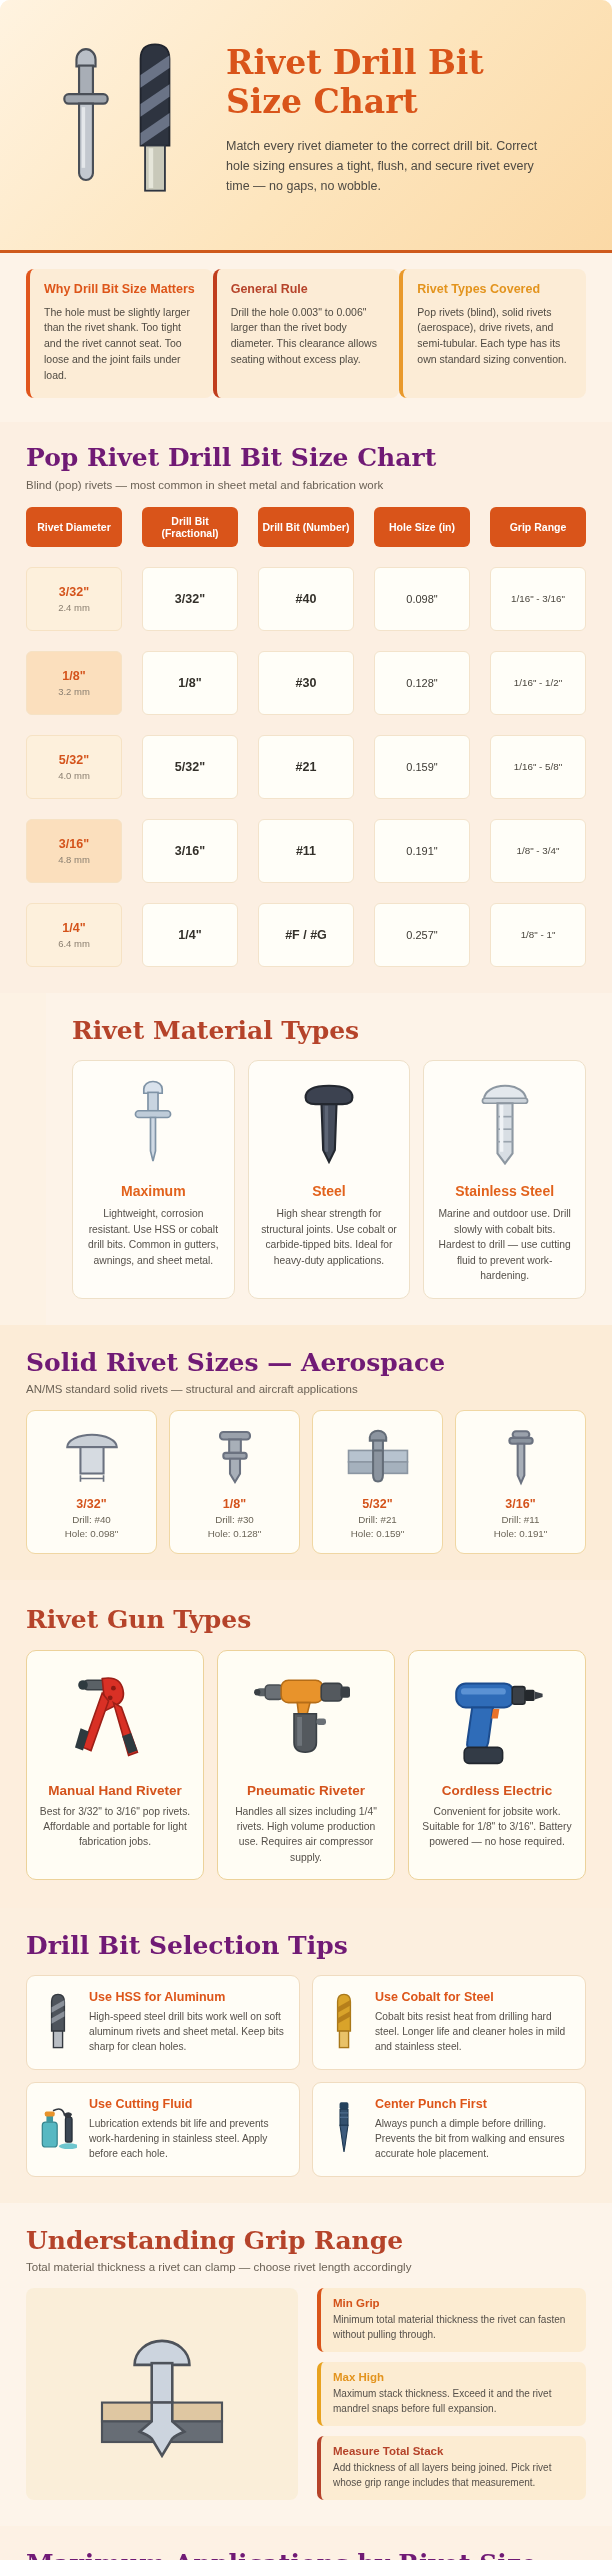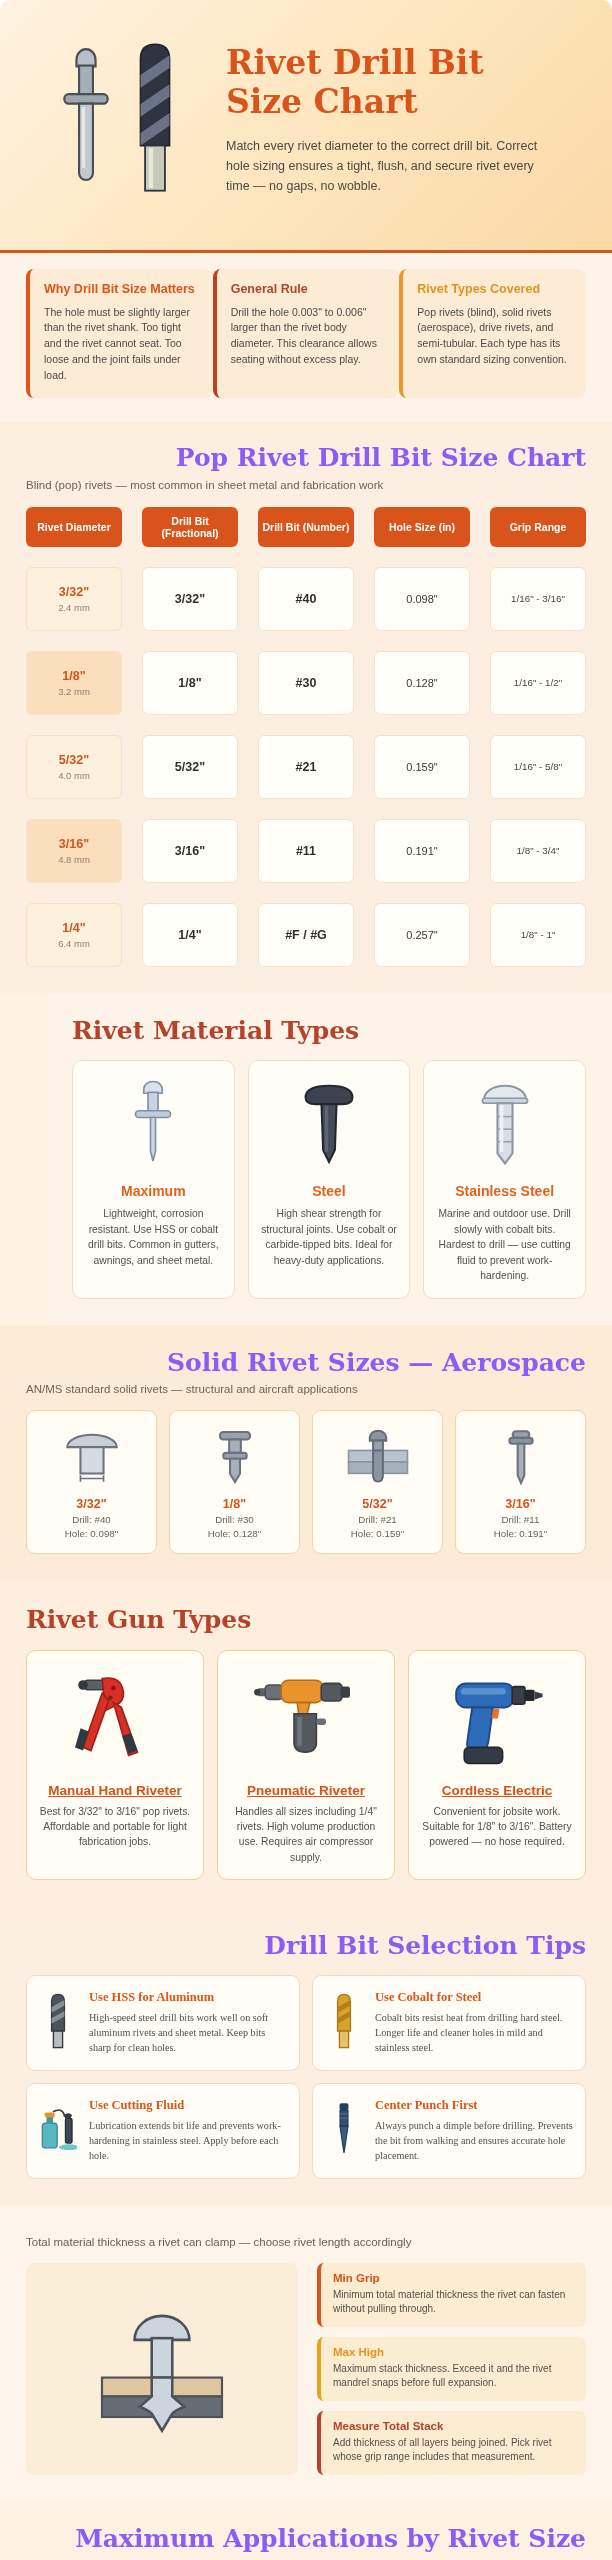--- a/index.html
+++ b/index.html
@@ -12,21 +12,21 @@
   
   .hero { height:253px; background:linear-gradient(135deg,#fff3e0 0%, #fde5bd 55%, #fbd9a6 100%);
           border-bottom:3px solid #cf5a1c; display:flex; align-items:center; padding:0 30px 10px 60px; }
   .hero-art { display:flex; gap:18px; align-items:flex-start; margin-right:46px; }
   .hero-text { width:330px; }
   .hero-title { color:#d9541a; font-size:33px; line-height:1.18; font-weight:bold; margin-bottom:14px; }
   .hero-sub { color:#4e4a43; font-size:12.5px; line-height:1.6; }
 
   section { padding:0 26px; }
   .sec-title { font-size:25px; font-weight:bold; line-height:1.1; }
-  .sec-title.orange { color:#8b5cf6;text-align:right; }
+  .sec-title.orange { color:#701a75; }
   .sec-title.brick { color:#b5432a; }
   .sec-sub { color:#6b6256; font-size:11.5px; margin-top:7px; }
 
   
   .s-intro { background:#fdf3e8; padding-top:16px; padding-bottom:24px; }
   .intro-grid { display:grid; grid-template-columns:1fr 1fr 1fr; }
   .intro-card { background:#fcecd6; border-radius:8px; padding:13px 12px 15px 14px; border-left:4px solid; min-height:126px; }
   .intro-card h3 { font-size:12.5px; margin-bottom:7px; line-height:1.25; }
   .intro-card p { font-size:10.5px; color:#4f4a42; line-height:1.5; }
   .intro-card.c0 { border-color:#e0551c; } .intro-card.c0 h3 { color:#dd5519; }
@@ -62,26 +62,26 @@
   .aero-card { background:#fffdf6; border:1px solid #f0d7a3; border-radius:9px; padding:14px 6px 12px; text-align:center; min-height:144px; }
   .aero-card .art { height:64px; display:flex; align-items:center; justify-content:center; }
   .aero-card .size { color:#d4531b; font-weight:bold; font-size:12.5px; margin-top:8px; }
   .aero-card .meta { color:#6b6558; font-size:9.8px; margin-top:3px; }
 
   
   .s-guns { background:#fdeedd; padding-top:26px; padding-bottom:28px; }
   .gun-grid { display:grid; grid-template-columns:1fr 1fr 1fr; gap:13px; margin-top:16px; }
   .gun-card { background:#fffdf4; border:1.5px solid #ecd29a; border-radius:10px; padding:16px 10px 14px; text-align:center; min-height:212px; }
   .gun-card .art { height:108px; display:flex; align-items:center; justify-content:center; }
-  .gun-card h3 { color:#d4531b; font-size:13.5px; margin:8px 0 6px;text-decoration:underline; }
+  .gun-card h3 { color:#d4531b; font-size:13.5px; margin:8px 0 6px; }
   .gun-card p { font-size:10.3px; color:#55504a; line-height:1.5; }
 
   
   .s-tips { background:#fcefdf; padding-top:24px; padding-bottom:26px; }
-  .tips-grid { display:grid; grid-template-columns:1fr 1fr; gap:12px; margin-top:15px;font-family:Liberation Serif, serif; }
+  .tips-grid { display:grid; grid-template-columns:1fr 1fr; gap:12px; margin-top:15px; }
   .tip-card { background:#fffdf6; border:1px solid #f0dcc0; border-radius:9px; padding:14px 12px; display:flex; gap:12px; min-height:95px; }
   .tip-card .art { width:38px; flex:0 0 38px; display:flex; align-items:flex-start; justify-content:center; padding-top:2px; }
   .tip-card h3 { color:#dd5519; font-size:12.5px; margin-bottom:5px; }
   .tip-card p { font-size:10.2px; color:#55504a; line-height:1.5; }
 
   
   .s-grip { background:#fdf4ea; padding-top:24px; padding-bottom:26px; }
   .grip-wrap { display:grid; grid-template-columns:272px 1fr; gap:19px; margin-top:15px; }
   .grip-art { background:#faeed9; border-radius:8px; display:flex; align-items:center; justify-content:center; min-height:158px; }
   .grip-items { display:flex; flex-direction:column; gap:10px; }
@@ -467,20 +467,21 @@
         </div>
         <div>
           <h3>Center Punch First</h3>
           <p>Always punch a dimple before drilling. Prevents the bit from walking and ensures accurate hole placement.</p>
         </div>
       </div>
     </div>
   </section>
 
   <section class="s-grip">
+    <h2 class="sec-title brick serif">Understanding Grip Range</h2>
     <p class="sec-sub">Total material thickness a rivet can clamp — choose rivet length accordingly</p>
     <div class="grip-wrap">
       <div class="grip-art">
         <svg width="240" height="140" viewBox="0 0 280 160">
           <path d="M108,46 a32,28 0 0 1 64,0 z" fill="#ccd4de" stroke="#4d525a" stroke-width="3"></path>
           <rect x="128" y="44" width="24" height="48" fill="#ccd4de" stroke="#4d525a" stroke-width="3"></rect>
           <rect x="70" y="90" width="140" height="22" fill="#dfc7a2" stroke="#4d525a" stroke-width="2.5"></rect>
           <rect x="70" y="112" width="140" height="24" fill="#676d75" stroke="#4d525a" stroke-width="2.5"></rect>
           <path d="M128,90 h24 v22 l14,12 q-10,4 -14,8 l-12,20 l-12,-20 q-4,-4 -14,-8 l14,-12 z" fill="#ccd4de" stroke="#4d525a" stroke-width="3"></path>
         </svg>

